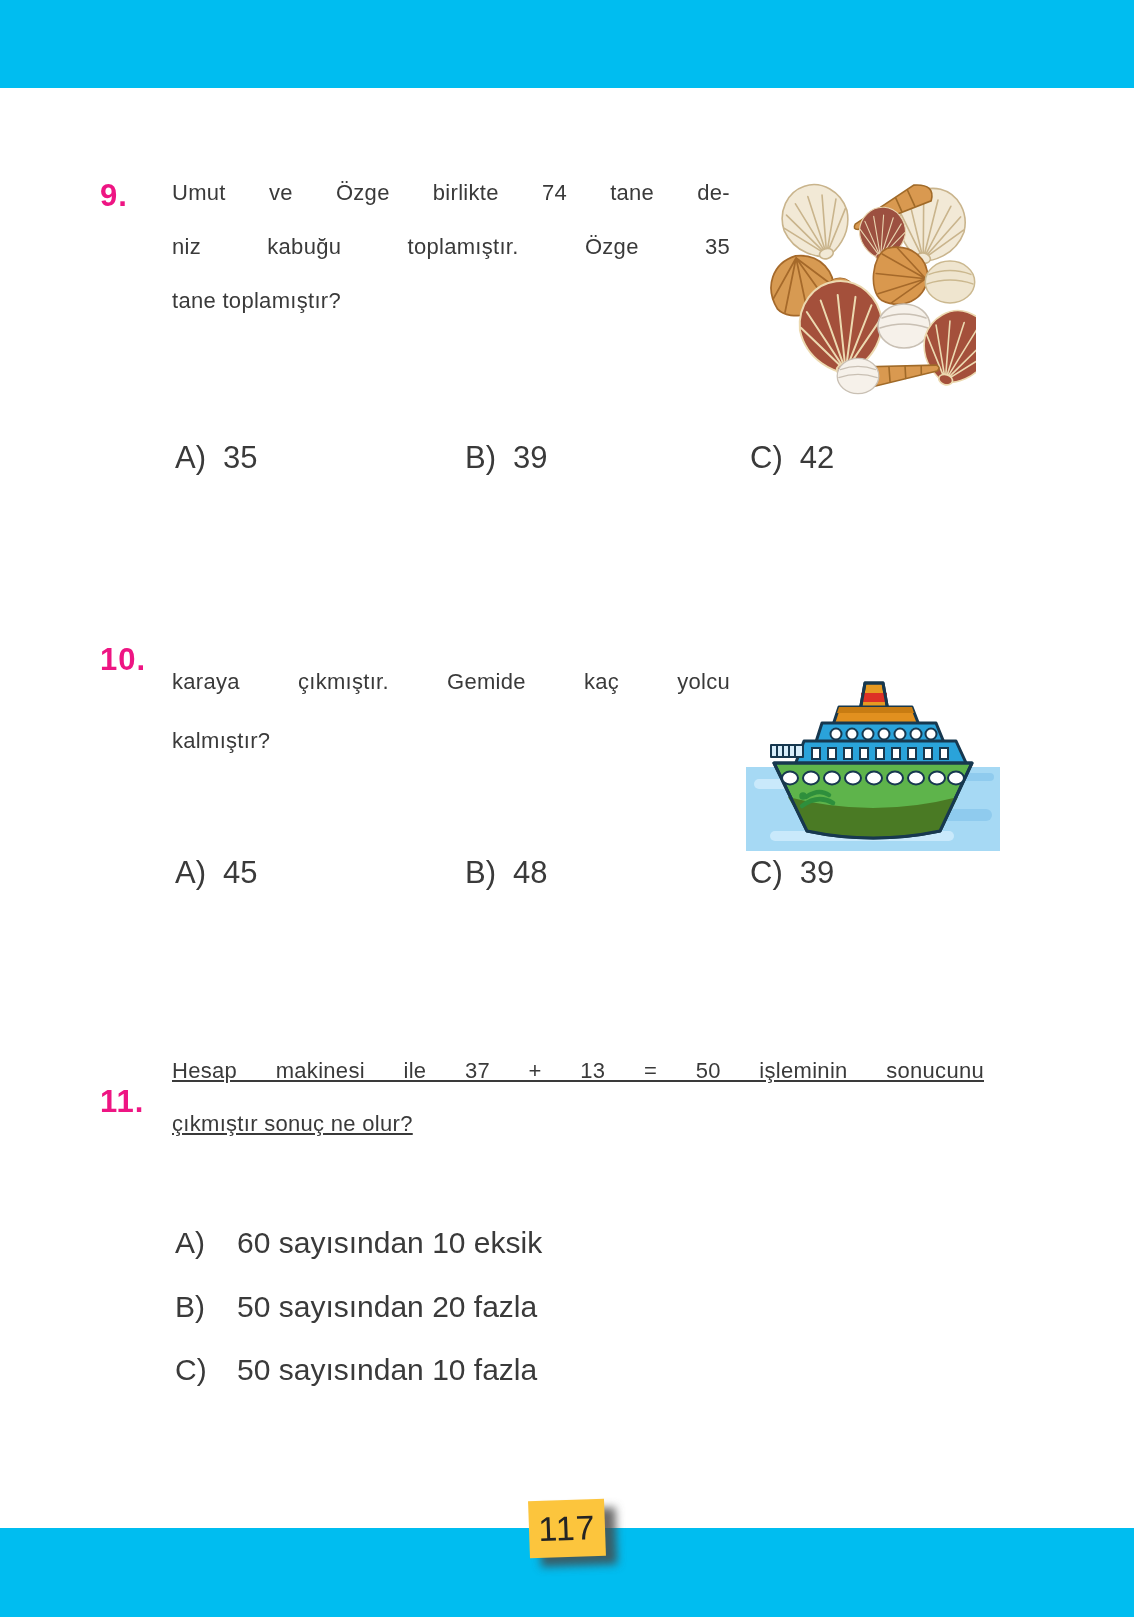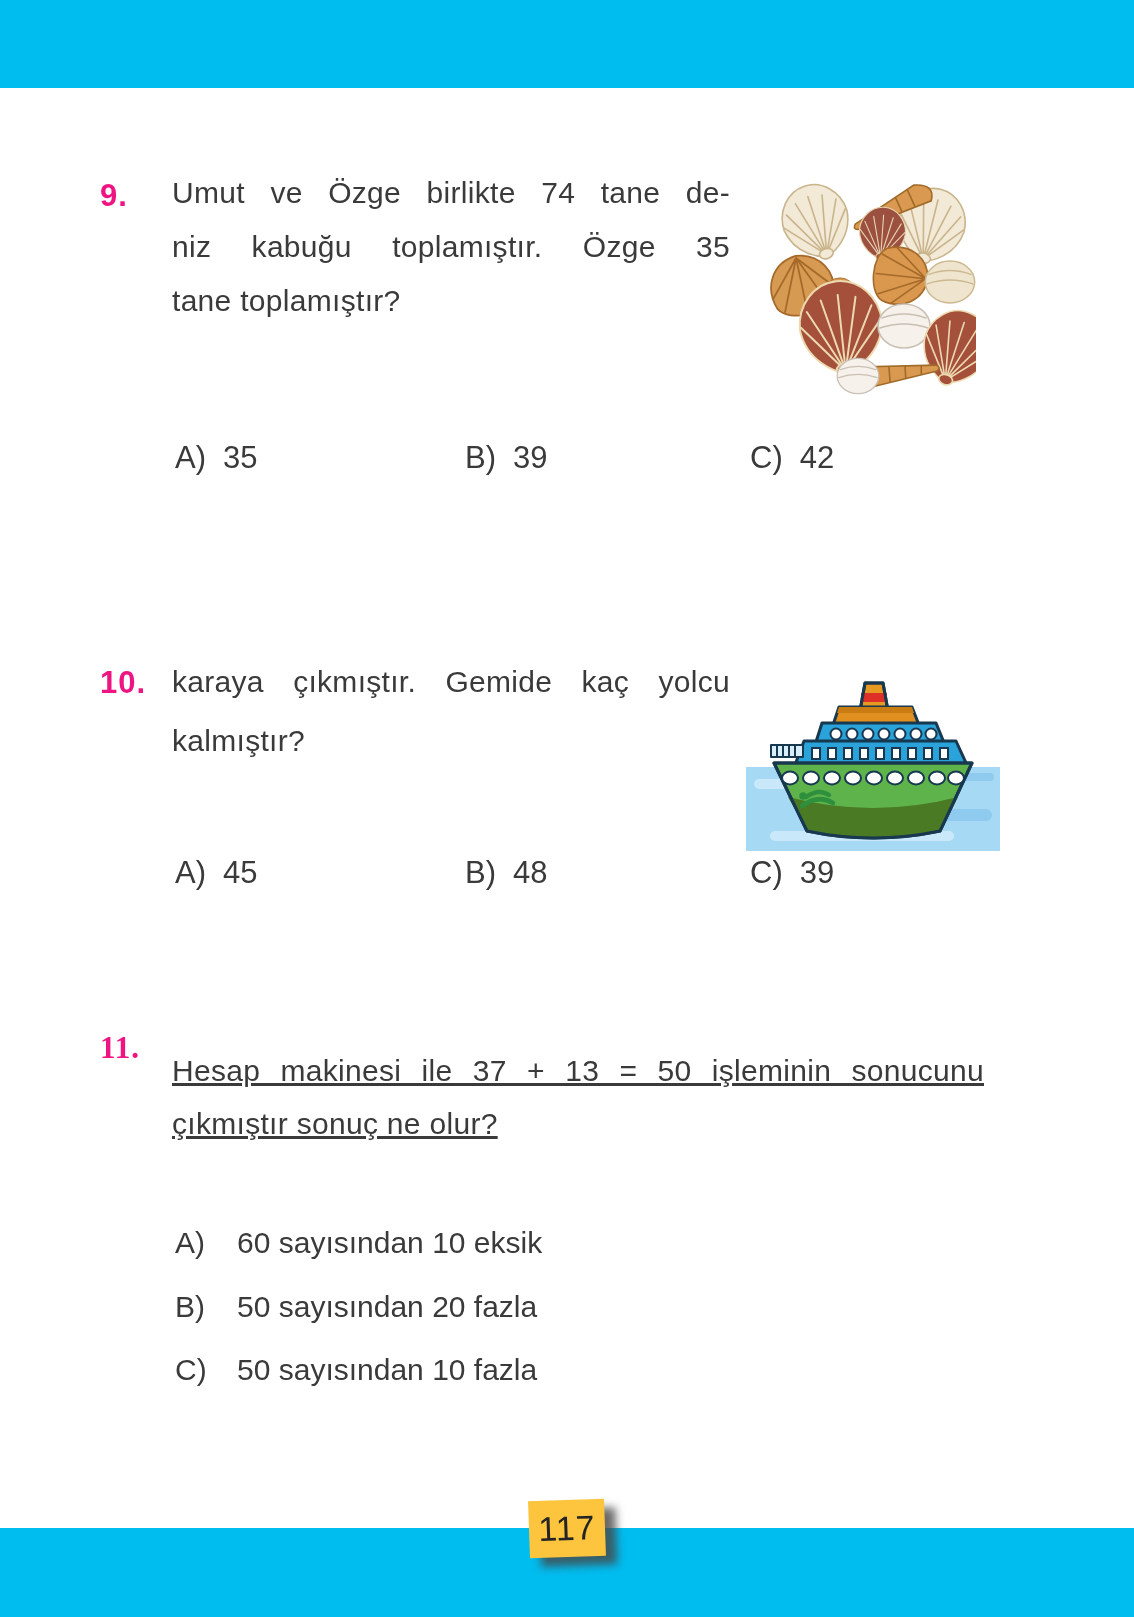--- a/index.html
+++ b/index.html
@@ -9,24 +9,24 @@
   }
   .bar { position:absolute; left:0; width:1134px; background:#00bdf0; }
   .bar.top { top:0; height:88px; }
   .bar.bottom { top:1528px; height:89px; }
 
   .qnum {
     position:absolute; color:#ee1583; font-size:31px; font-weight:bold;
     letter-spacing:1px;
   }
   .qnum.n9  { left:100px; top:178px; }
-  .qnum.n10 { left:100px; top:665px; }
-  .qnum.n11 { left:100px; top:1030px;font-family:Liberation Serif, serif; }
-
-  .qtext { position:absolute; font-size:30px; letter-spacing:0.3px; }
+  .qnum.n10 { left:100px; top:642px; }
+  .qnum.n11 { left:100px; top:1084px; }
+
+  .qtext { position:absolute; font-size:22px; letter-spacing:0.3px; }
   .qtext .line { text-align:justify; text-align-last:justify; }
   .qtext .line.last { text-align-last:left; }
   .qtext.q9t  { left:172px; top:166px;  width:558px; line-height:54px; }
   .qtext.q10t { left:172px; top:652px;  width:558px; line-height:59px; }
   .qtext.q11t { left:172px; top:1044px; width:812px; line-height:53px;text-decoration:underline; }
 
   .optrow { position:absolute; left:0; width:1134px; height:42px; font-size:31px; }
   .optrow.q9o  { top:440px; }
   .optrow.q10o { top:855px; }
   .opt { position:absolute; display:flex; gap:17px; white-space:nowrap; }

